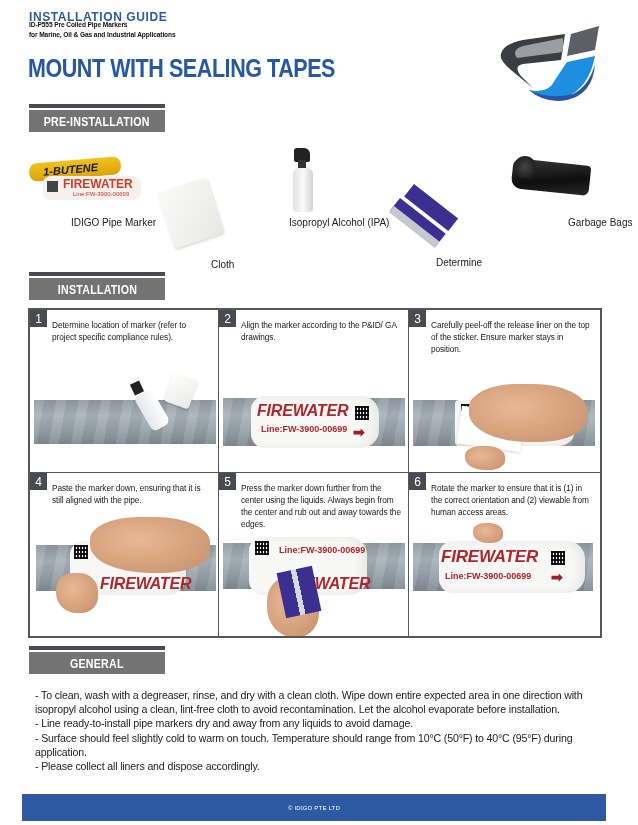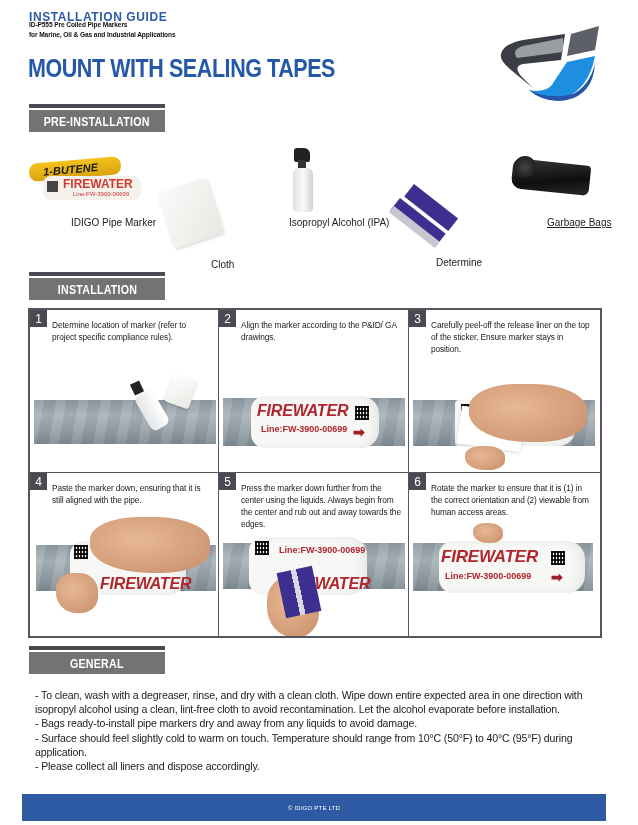--- a/index.html
+++ b/index.html
@@ -101,21 +101,21 @@
   <div style="position:absolute;left:22px;top:4px;width:56px;height:16px;background:#3d2f8f;transform:rotate(38deg);transform-origin:left top;"></div>
   <div style="position:absolute;left:8px;top:18px;width:58px;height:16px;background:#3d2f8f;transform:rotate(38deg);transform-origin:left top;"></div>
   <div style="position:absolute;left:2px;top:26px;width:58px;height:8px;background:#c7c7d0;transform:rotate(38deg);transform-origin:left top;"></div>
 </div>
 <div class="abs item-label" style="left:404px;top:257px;">Determine</div>
 
 <div class="abs bags-img">
   <div style="position:absolute;left:0;top:8px;width:78px;height:30px;background:linear-gradient(170deg,#3a3a3a,#0e0e0e 60%,#2a2a2a);border-radius:8px 4px 6px 10px;transform:rotate(6deg);"></div>
   <div style="position:absolute;left:2px;top:2px;width:22px;height:22px;background:radial-gradient(circle,#444,#111);border-radius:50%;"></div>
 </div>
-<div class="abs item-label" style="left:515px;top:217px;text-decoration:underline;">Garbage Bags</div>
+<div class="abs item-label" style="left:536px;top:217px;">Garbage Bags</div>
 
 <div class="abs section-head" style="top:272px;">
   <div class="bar-top"></div>
   <div class="bar">
       <span>INSTALLATION</span>
     </div>
 </div>
 
 <div class="abs steps">
 
@@ -194,20 +194,20 @@
 
 <div class="abs section-head" style="top:646px;">
   <div class="bar-top"></div>
   <div class="bar">
       <span>GENERAL</span>
     </div>
 </div>
 
 <div class="abs general-text">
   <p>- To clean, wash with a degreaser, rinse, and dry with a clean cloth. Wipe down entire expected area in one direction with isopropyl alcohol using a clean, lint-free cloth to avoid recontamination. Let the alcohol evaporate before installation.</p>
-  <p>- Bags ready-to-install pipe markers dry and away from any liquids to avoid damage.</p>
+  <p>- Line ready-to-install pipe markers dry and away from any liquids to avoid damage.</p>
   <p>- Surface should feel slightly cold to warm on touch. Temperature should range from 10°C (50°F) to 40°C (95°F) during application.</p>
   <p>- Please collect all liners and dispose accordingly.</p>
 </div>
 
 <div class="abs footer">
   <span>© IDIGO PTE LTD</span>
 </div>
 
 </body></html>

